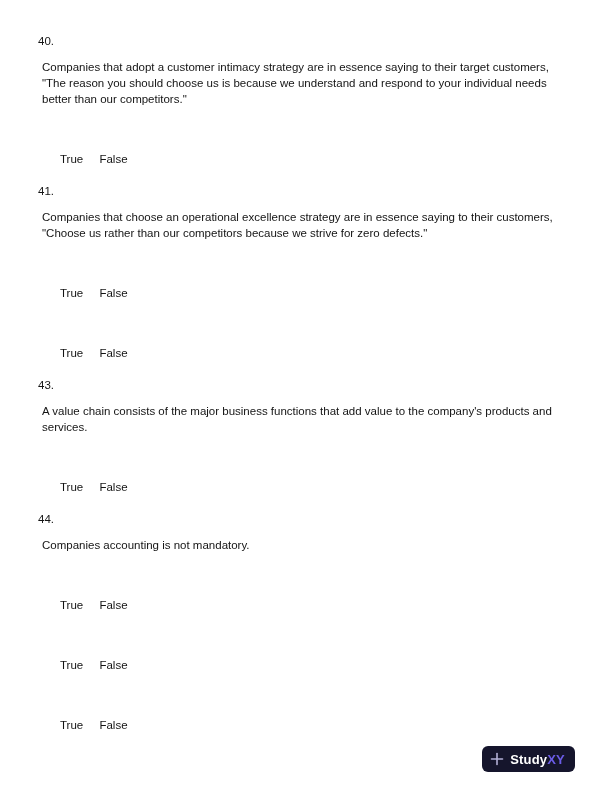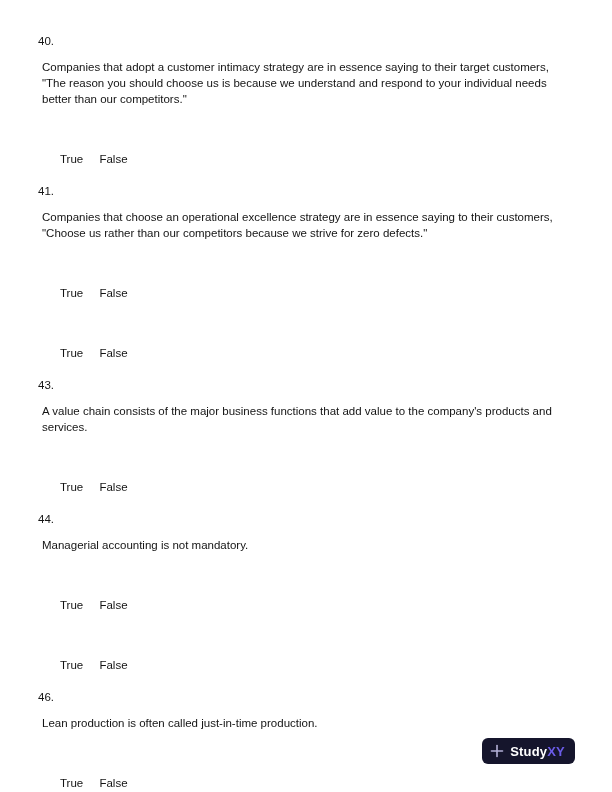--- a/index.html
+++ b/index.html
@@ -47,21 +47,21 @@
   .opt {
     display: inline-block;
   }
   .opt + .opt {
     margin-left: 13px;
     margin-top: 28px;
   }
   .footer {
     position: absolute;
     right: 37px;
-    bottom: 28px;
+    bottom: 20px;
   }
   .brand-badge {
     display: flex;
     align-items: center;
     height: 26px;
     padding: 0 10px 0 8px;
     border-radius: 6px;
     background: #15152c;
     box-sizing: border-box;
   }
@@ -123,40 +123,36 @@
       </div>
       <div class="q-options">
         <span class="opt">True</span>
         <span class="opt">False</span>
       </div>
     </section>
 
     <section class="question">
       <div class="q-row">
         <span class="q-num">44.</span>
-        <p class="q-text">Managerial accounting is not mandatory.</p>
+        <p class="q-text">Companies accounting is not mandatory.</p>
       </div>
       <div class="q-options">
         <span class="opt">True</span>
         <span class="opt">False</span>
       </div>
     </section>
 
     <section class="question">
       <div class="q-options">
         <span class="opt">True</span>
         <span class="opt">False</span>
       </div>
     </section>
 
     <section class="question">
-      <div class="q-row">
-        <span class="q-num">46.</span>
-        <p class="q-text">Lean production is often called just-in-time production.</p>
-      </div>
       <div class="q-options">
         <span class="opt">True</span>
         <span class="opt">False</span>
       </div>
     </section>
   </main>
 
   <footer class="footer">
     <div class="brand-badge">
       <svg class="plus-icon" viewBox="0 0 14 14" xmlns="http://www.w3.org/2000/svg">

